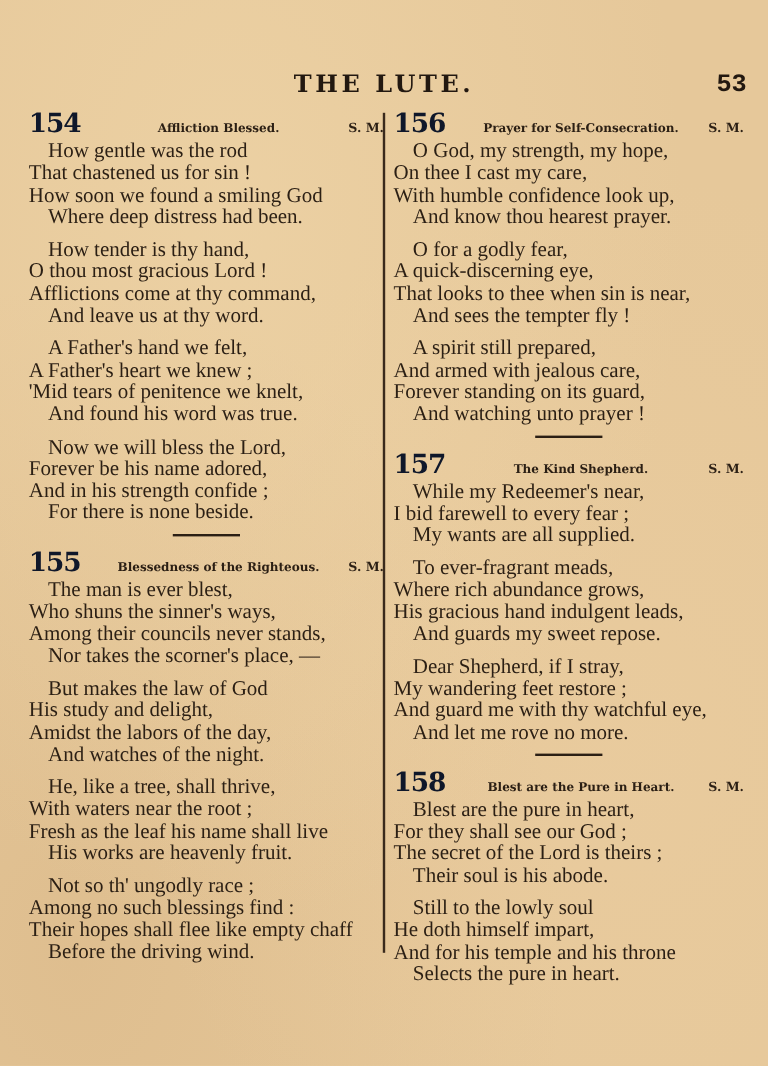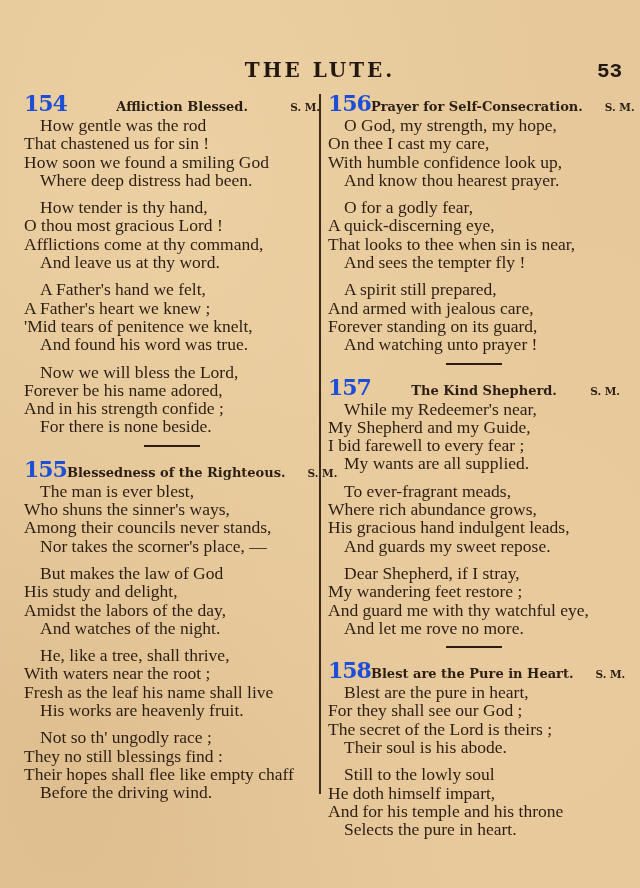--- a/index.html
+++ b/index.html
@@ -30,24 +30,24 @@
     .col-right { left: 328px; width: 292px; }
     .col-divider {
       position: absolute; left: 319px; top: 94px; width: 1.5px; height: 700px;
       background: #3a2a1c;
     }
     .hymn-head {
       display: flex; align-items: baseline; height: 26px; white-space: nowrap;
     }
     .hymn-number {
       font-family: "DejaVu Serif", serif; font-weight: bold; font-size: 22px;
-      color: #1d4ed8; width: 72px; letter-spacing: -1px;
+      color: #0f172a; width: 72px; letter-spacing: -1px;
     }
     .hymn-title {
-      font-family: "DejaVu Serif", serif; font-weight: bold; font-size: 13px;
+      font-family: "DejaVu Serif", serif; font-weight: bold; font-size: 10px;
       flex: 1; text-align: center; color: #2b1f14;
     }
     .hymn-meter {
       font-family: "DejaVu Serif", serif; font-weight: bold; font-size: 10.5px;
       color: #2b1f14; margin-left: 22px;
     }
     .stanza { margin-bottom: 9px; }
     .line {
       font-size: 17.5px; line-height: 18.3px; white-space: nowrap;
     }
@@ -117,21 +117,21 @@
           <div class="line indent">And watches of the night.</div>
         </div>
         <div class="stanza">
           <div class="line indent">He, like a tree, shall thrive,</div>
           <div class="line">With waters near the root ;</div>
           <div class="line">Fresh as the leaf his name shall live</div>
           <div class="line indent">His works are heavenly fruit.</div>
         </div>
         <div class="stanza">
           <div class="line indent">Not so th' ungodly race ;</div>
-          <div class="line">They no still blessings find :</div>
+          <div class="line">Among no such blessings find :</div>
           <div class="line">Their hopes shall flee like empty chaff</div>
           <div class="line indent">Before the driving wind.</div>
         </div>
       </div>
     </div>
   <div class="column col-right">
       <div class="hymn">
         <div class="hymn-head">
           <span class="hymn-number">156</span>
           <span class="hymn-title">Prayer for Self-Consecration.</span>
@@ -158,21 +158,20 @@
       </div>
       <div class="rule"></div>
       <div class="hymn">
         <div class="hymn-head">
           <span class="hymn-number">157</span>
           <span class="hymn-title">The Kind Shepherd.</span>
           <span class="hymn-meter">S. M.</span>
         </div>
         <div class="stanza">
           <div class="line indent">While my Redeemer's near,</div>
-          <div class="line">My Shepherd and my Guide,</div>
           <div class="line">I bid farewell to every fear ;</div>
           <div class="line indent">My wants are all supplied.</div>
         </div>
         <div class="stanza">
           <div class="line indent">To ever-fragrant meads,</div>
           <div class="line">Where rich abundance grows,</div>
           <div class="line">His gracious hand indulgent leads,</div>
           <div class="line indent">And guards my sweet repose.</div>
         </div>
         <div class="stanza">

